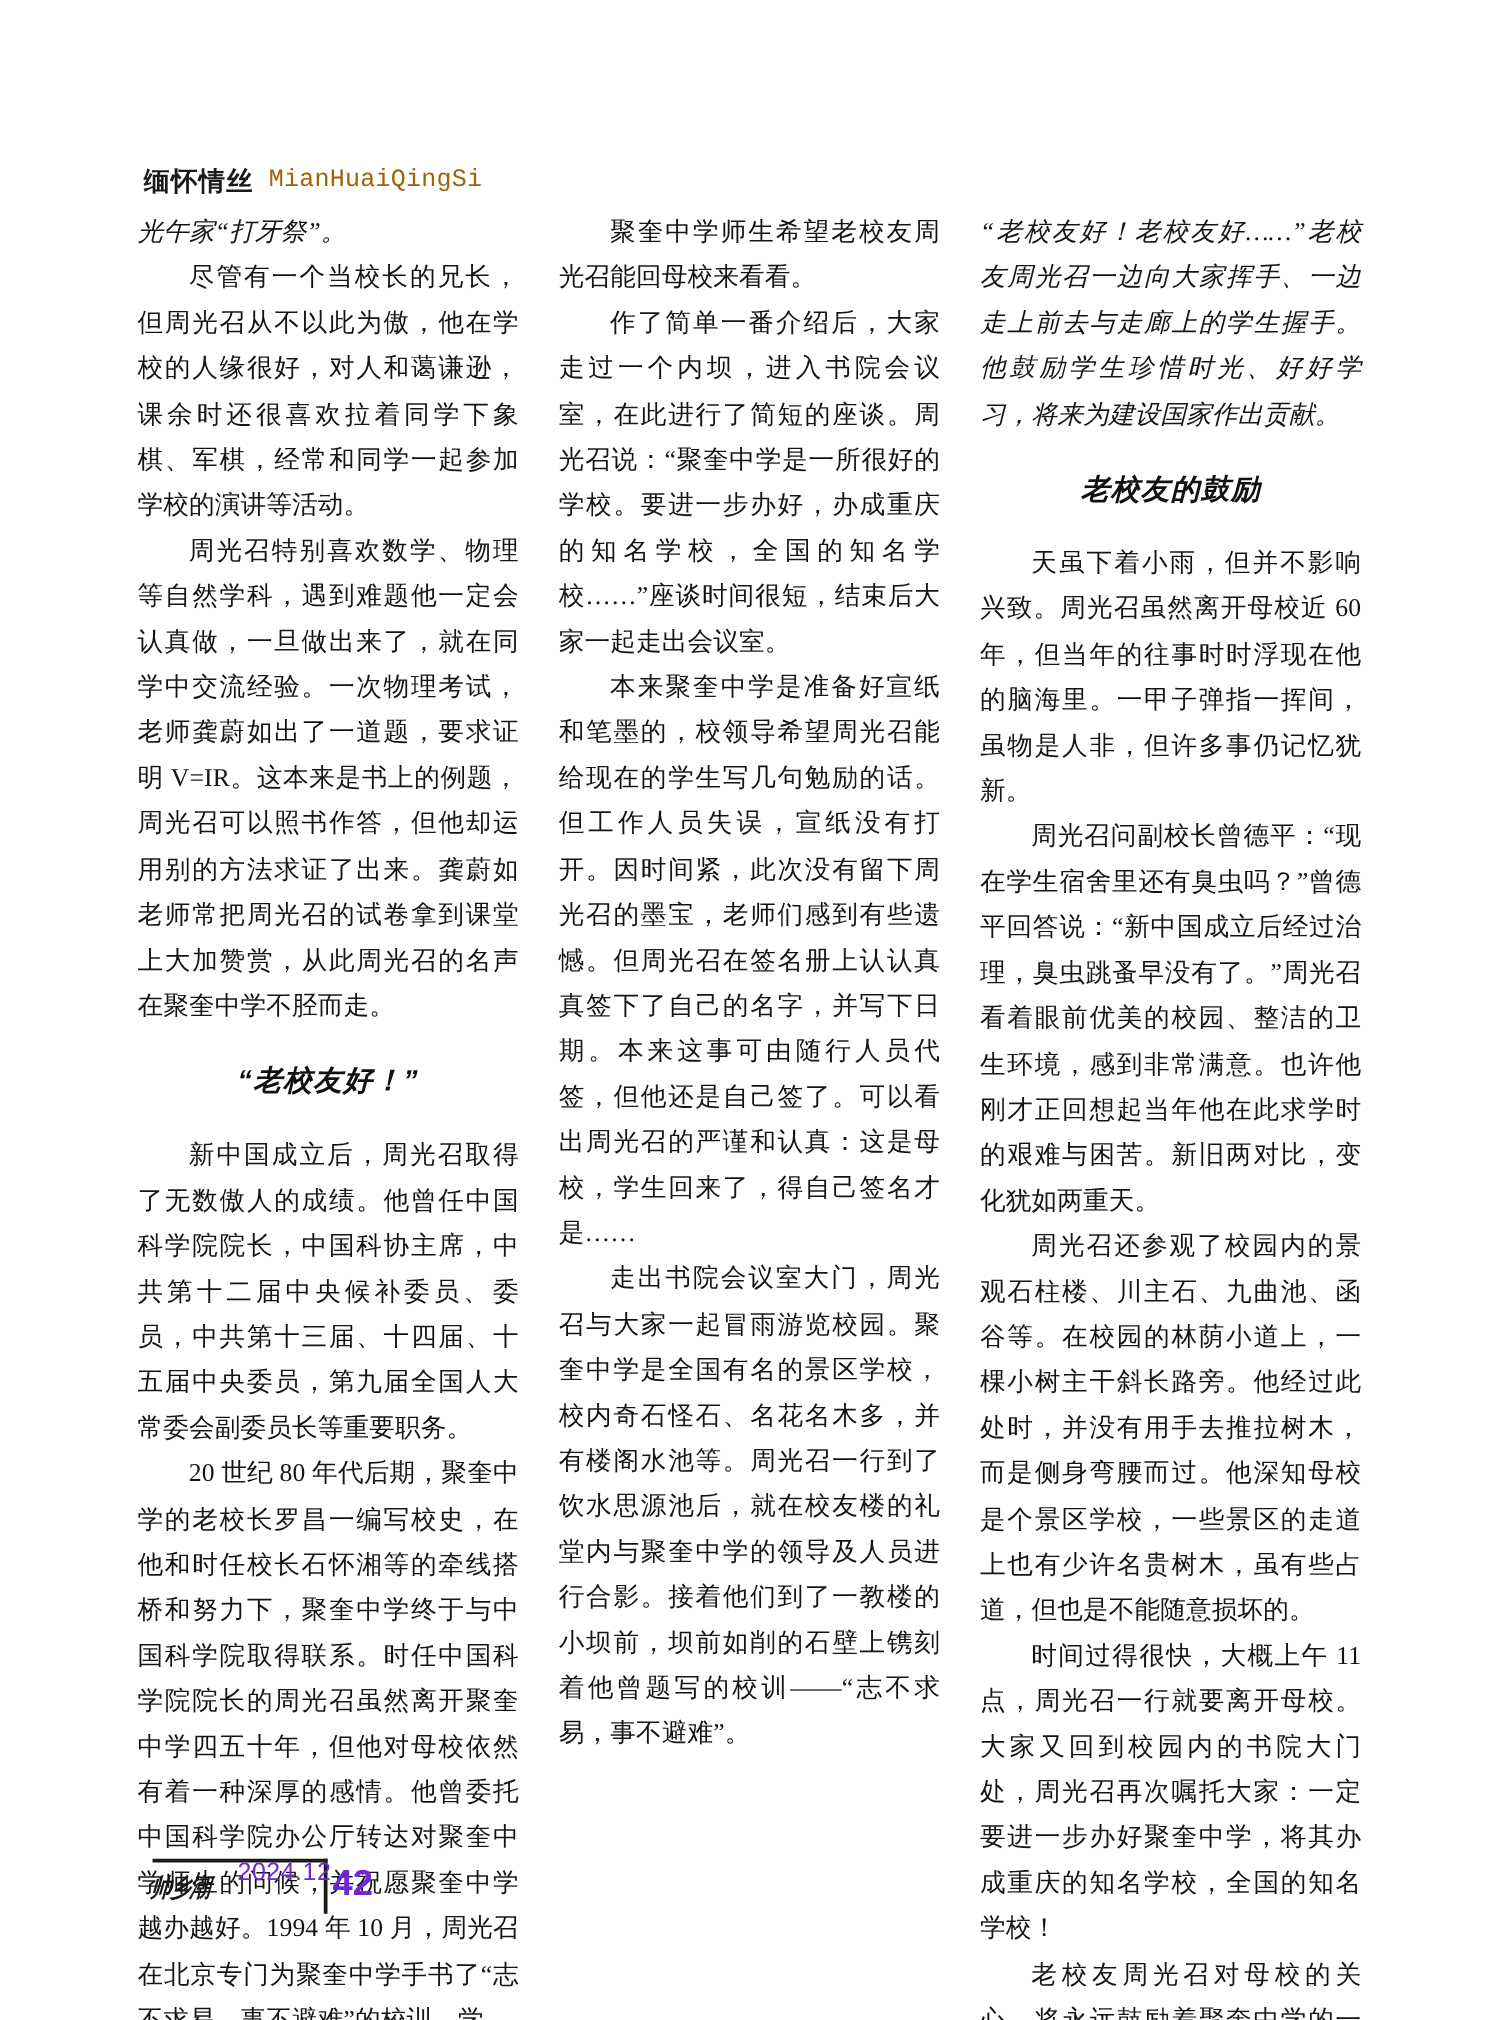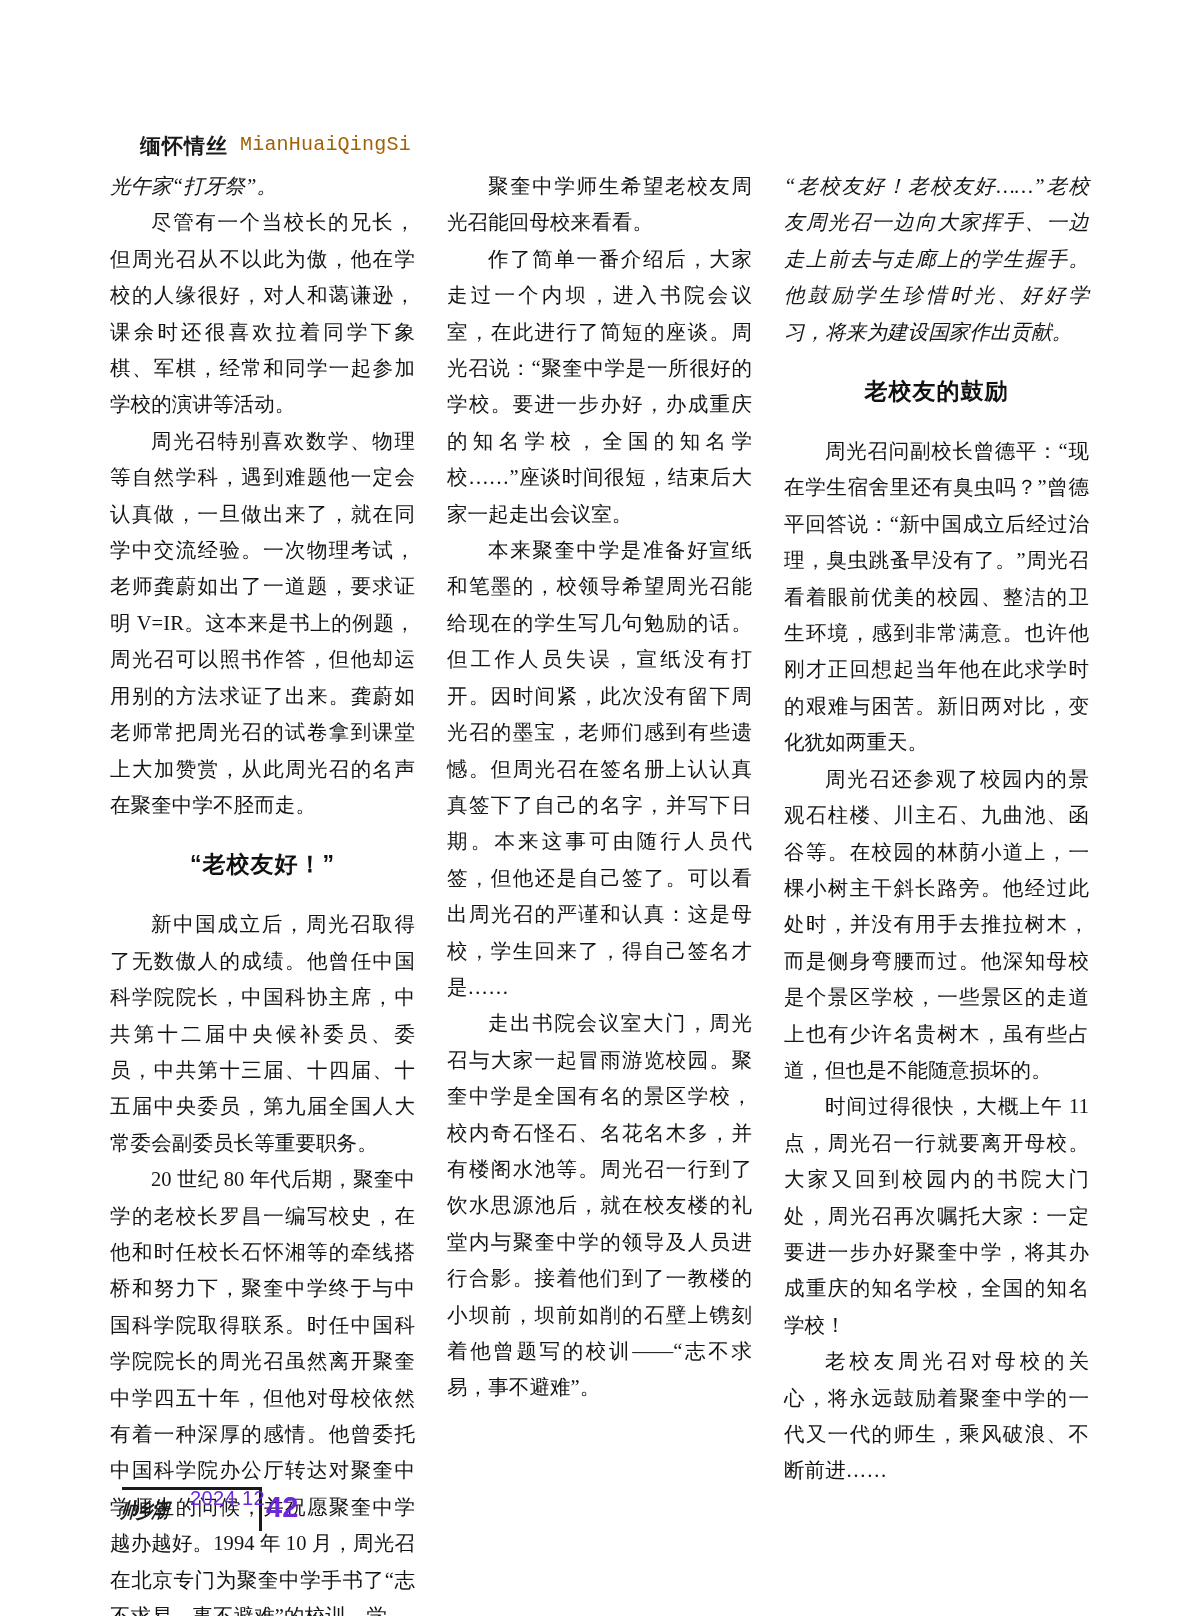--- a/index.html
+++ b/index.html
@@ -36,21 +36,20 @@
   }
   .rh-cn {
     position: relative;
     font-family: "Liberation Sans", "DejaVu Sans", sans-serif;
     font-weight: bold;
     font-size: 21px;
     letter-spacing: 1px;
     color: #1a1a1a;
     line-height: 1;
     padding: 3px 2px 0 2px;
-    margin-left: 25px;
   }
   .rh-cn::before {
     content: "";
     position: absolute;
     left: 0; top: -2px;
     width: 100%;
     height: 15px;
     background: #d9d9d9;
     z-index: -1;
   }
@@ -93,20 +92,21 @@
   }
 
   h2.section-title {
     margin: 26px 0 26px 0;
     font-family: "Liberation Sans", "DejaVu Sans", sans-serif;
     font-weight: bold;
     font-size: 23px;
     text-align: center;
     letter-spacing: 1px;
     color: #111;
+    font-style: italic;
   }
 
   
   .folio {
     position: absolute;
     left: 112px;
     top: 1487px;
     width: 180px;
     height: 46px;
   }
@@ -182,20 +182,21 @@
       </div>
       <div class="col">
         <p class="para">聚奎中学师生希望老校友周光召能回母校来看看。</p>
         <p class="para">作了简单一番介绍后，大家走过一个内坝，进入书院会议室，在此进行了简短的座谈。周光召说：“聚奎中学是一所很好的学校。要进一步办好，办成重庆的知名学校，全国的知名学校……”座谈时间很短，结束后大家一起走出会议室。</p>
         <p class="para">本来聚奎中学是准备好宣纸和笔墨的，校领导希望周光召能给现在的学生写几句勉励的话。但工作人员失误，宣纸没有打开。因时间紧，此次没有留下周光召的墨宝，老师们感到有些遗憾。但周光召在签名册上认认真真签下了自己的名字，并写下日期。本来这事可由随行人员代签，但他还是自己签了。可以看出周光召的严谨和认真：这是母校，学生回来了，得自己签名才是……</p>
         <p class="para">走出书院会议室大门，周光召与大家一起冒雨游览校园。聚奎中学是全国有名的景区学校，校内奇石怪石、名花名木多，并有楼阁水池等。周光召一行到了饮水思源池后，就在校友楼的礼堂内与聚奎中学的领导及人员进行合影。接着他们到了一教楼的小坝前，坝前如削的石壁上镌刻着他曾题写的校训——“志不求易，事不避难”。</p>
       </div>
       <div class="col">
         <p class="para noindent">“老校友好！老校友好……”老校友周光召一边向大家挥手、一边走上前去与走廊上的学生握手。他鼓励学生珍惜时光、好好学习，将来为建设国家作出贡献。</p>
         <h2 class="section-title">老校友的鼓励</h2>
+        <p class="para">天虽下着小雨，但并不影响兴致。周光召虽然离开母校近 60 年，但当年的往事时时浮现在他的脑海里。一甲子弹指一挥间，虽物是人非，但许多事仍记忆犹新。</p>
         <p class="para">周光召问副校长曾德平：“现在学生宿舍里还有臭虫吗？”曾德平回答说：“新中国成立后经过治理，臭虫跳蚤早没有了。”周光召看着眼前优美的校园、整洁的卫生环境，感到非常满意。也许他刚才正回想起当年他在此求学时的艰难与困苦。新旧两对比，变化犹如两重天。</p>
         <p class="para">周光召还参观了校园内的景观石柱楼、川主石、九曲池、函谷等。在校园的林荫小道上，一棵小树主干斜长路旁。他经过此处时，并没有用手去推拉树木，而是侧身弯腰而过。他深知母校是个景区学校，一些景区的走道上也有少许名贵树木，虽有些占道，但也是不能随意损坏的。</p>
         <p class="para">时间过得很快，大概上午 11 点，周光召一行就要离开母校。大家又回到校园内的书院大门处，周光召再次嘱托大家：一定要进一步办好聚奎中学，将其办成重庆的知名学校，全国的知名学校！</p>
         <p class="para">老校友周光召对母校的关心，将永远鼓励着聚奎中学的一代又一代的师生，乘风破浪、不断前进……</p>
       </div>
     </div>
 
   <div class="folio">
     <div class="folio-rule"></div>
     <div class="folio-vrule"></div>

